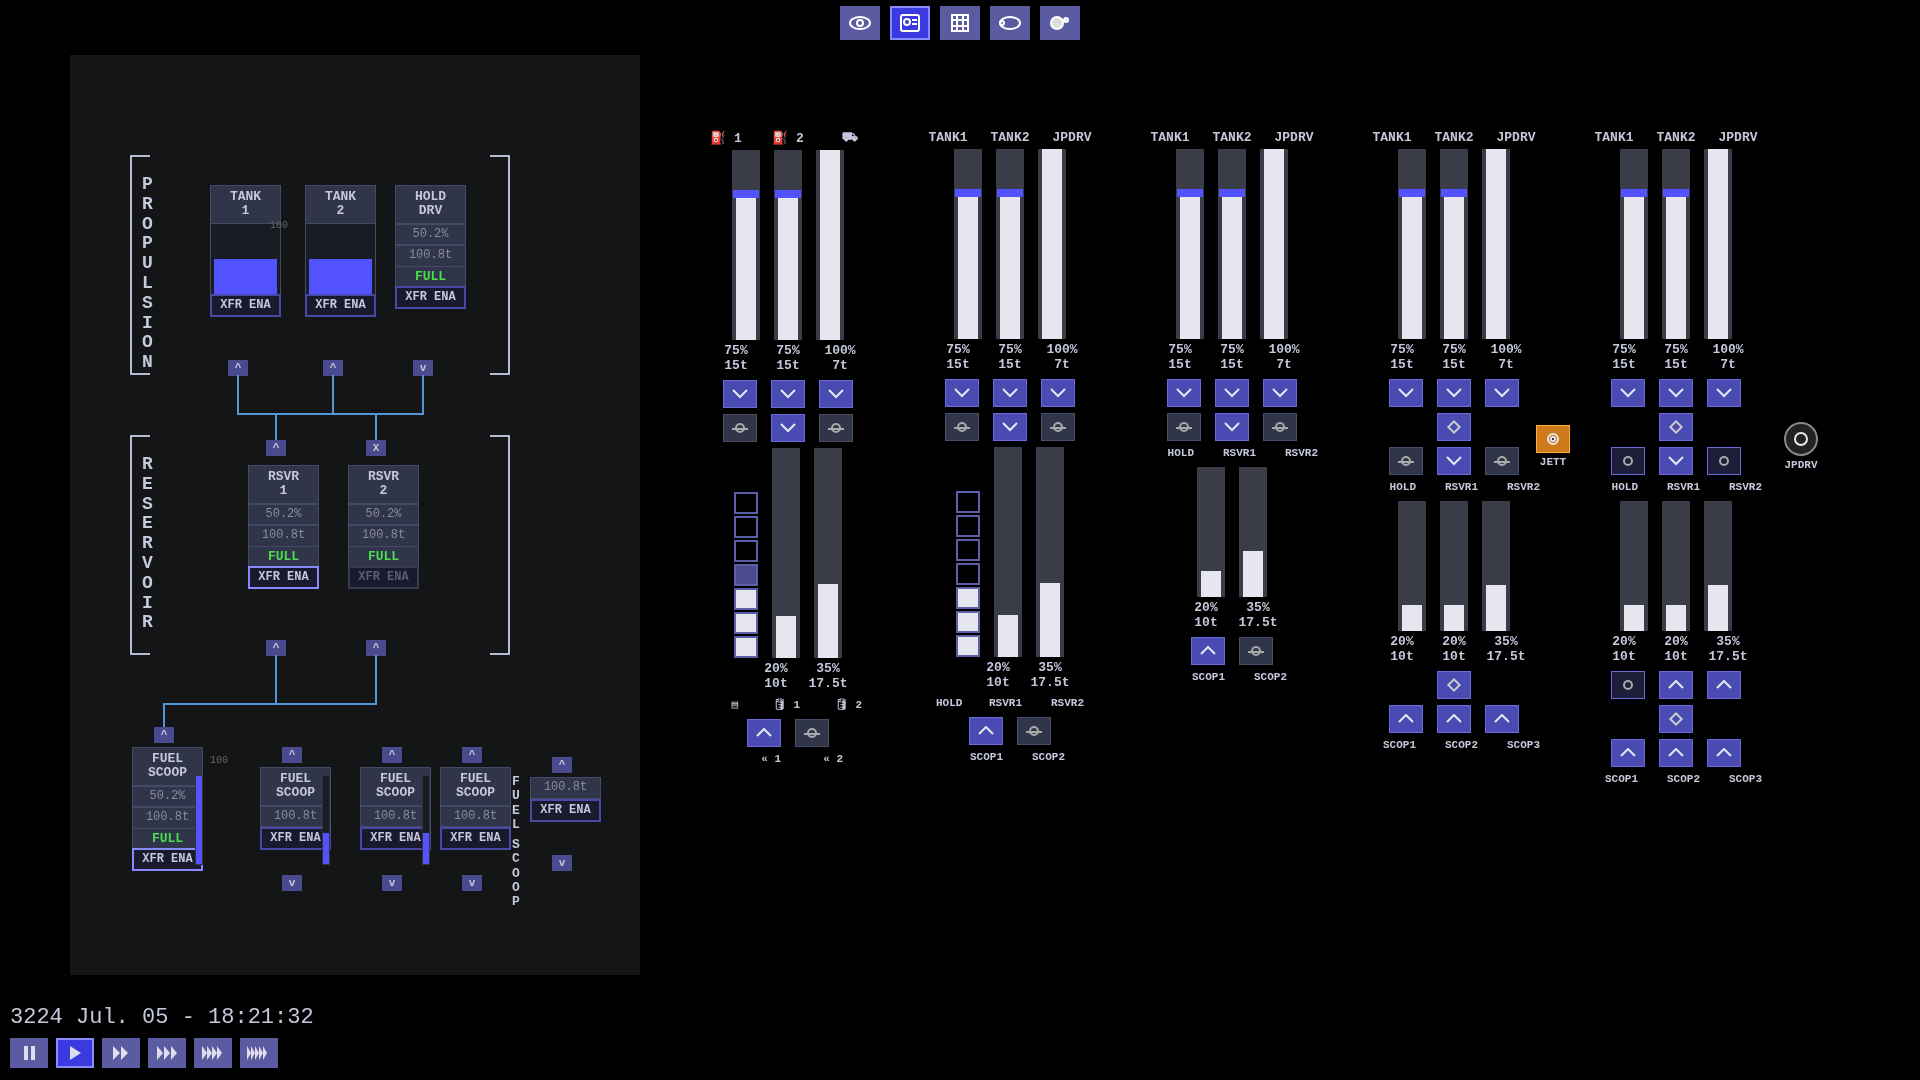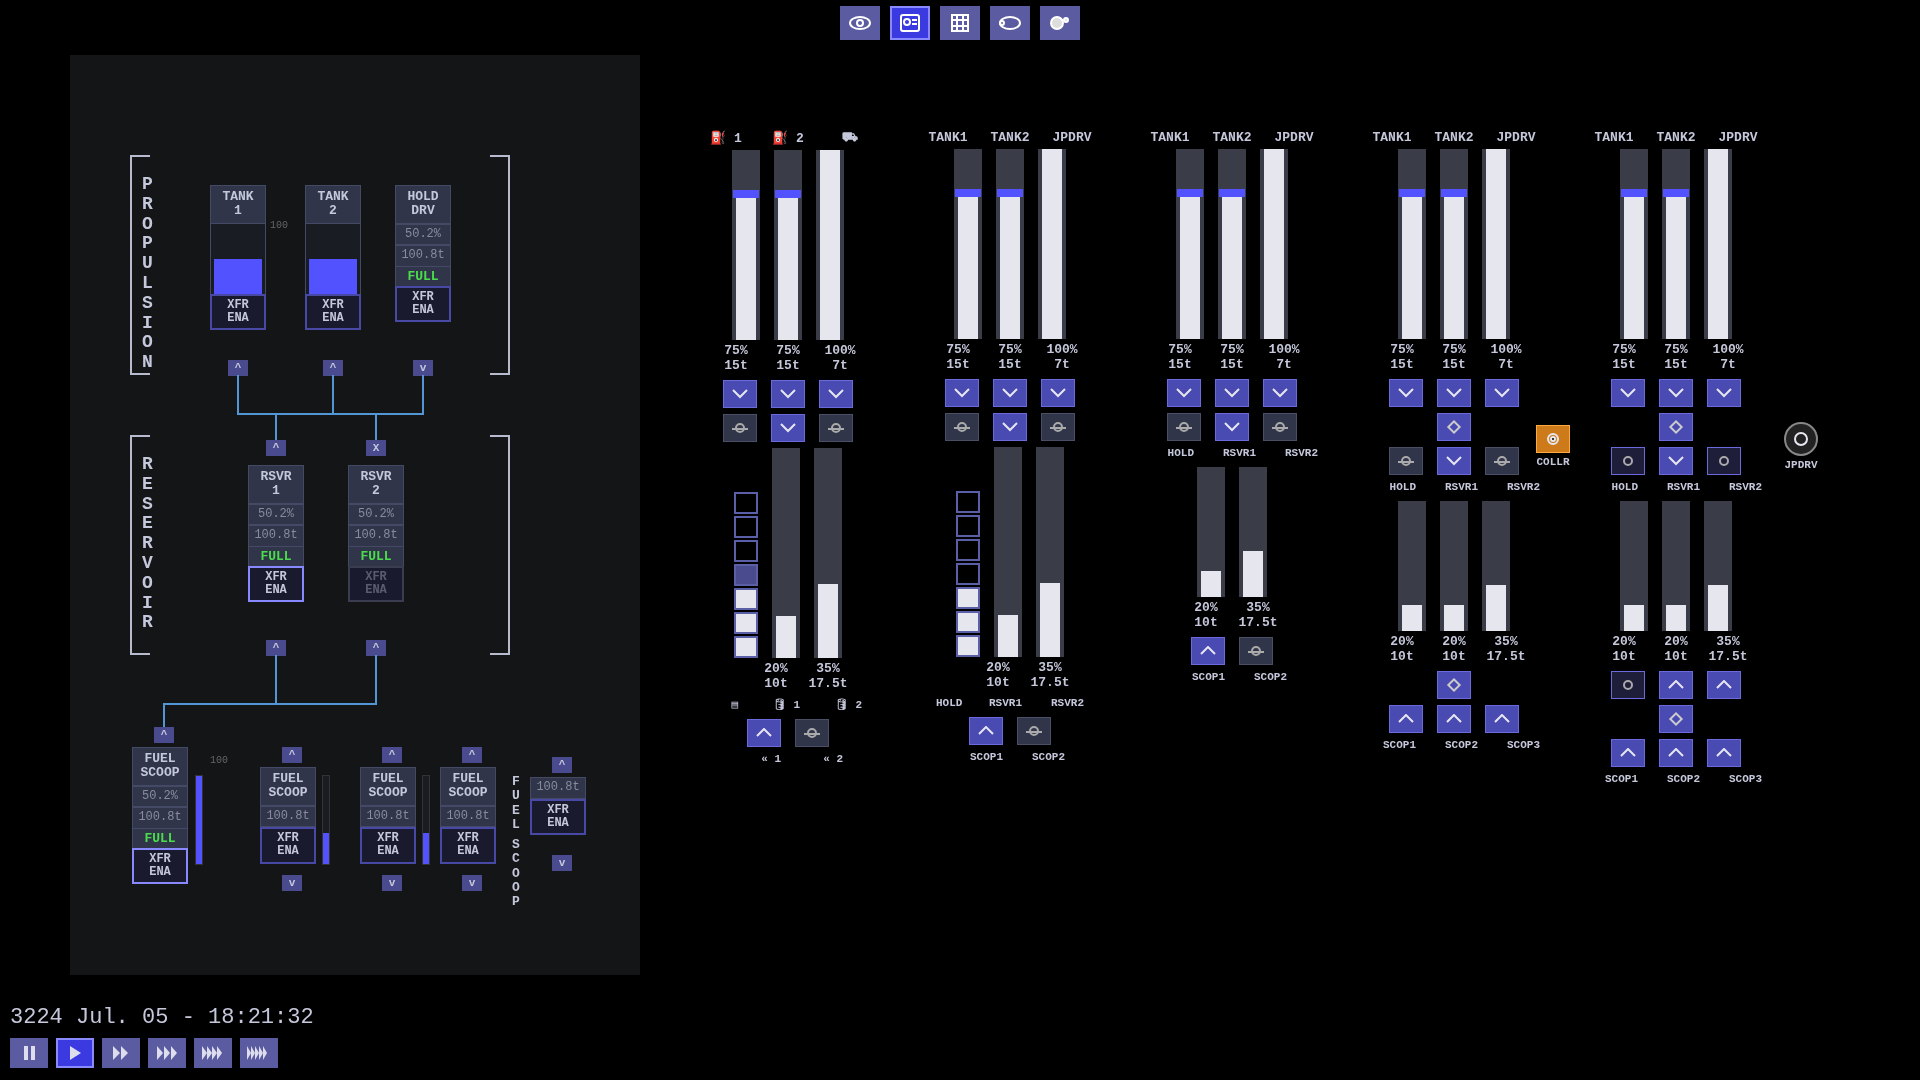--- a/index.html
+++ b/index.html
@@ -58,21 +58,21 @@
     display: flex;
     flex-direction: column;
     font-size: 18px;
     font-weight: bold;
     color: #c5c8db;
     letter-spacing: 2px;
     line-height: 1.1;
   }
   .tankbox {
     position: absolute;
-    width: 56px;
+    width: 71px;
     text-align: center;
   }
   .tankbox .tb-title {
     background: #30354a;
     color: #c5c8db;
     font-size: 13px;
     font-weight: bold;
     padding: 4px 2px;
     line-height: 1.1;
     white-space: pre-line;
@@ -1021,21 +1021,21 @@
           </svg>
         </div>
       </div>
       <div class="sidectl" style="left: -52px; top: 295px;">
         <div class="sqbtn orange">
           <svg width="14" height="14">
             <circle cx="7" cy="7" r="5"></circle>
             <circle cx="7" cy="7" r="2" class="fillicon" fill="#000"></circle>
           </svg>
         </div>
-        <div class="node-label">COLLR</div>
+        <div class="node-label">JETT</div>
       </div>
       <div class="sidectl" style="right: -54px; top: 292px;">
         <div class="sqbtn circle">
           <svg width="16" height="16">
             <circle cx="8" cy="8" r="6"></circle>
           </svg>
         </div>
         <div class="node-label">JPDRV</div>
       </div>
       <div class="btnrow">

